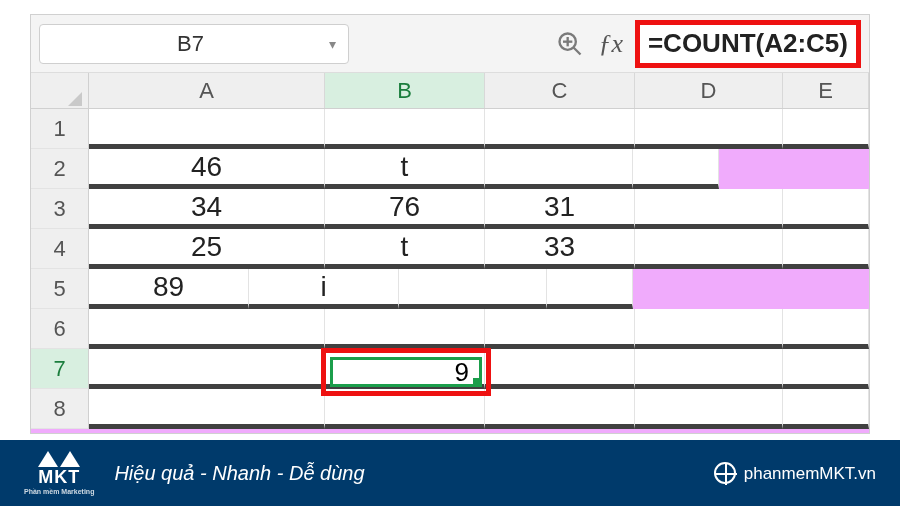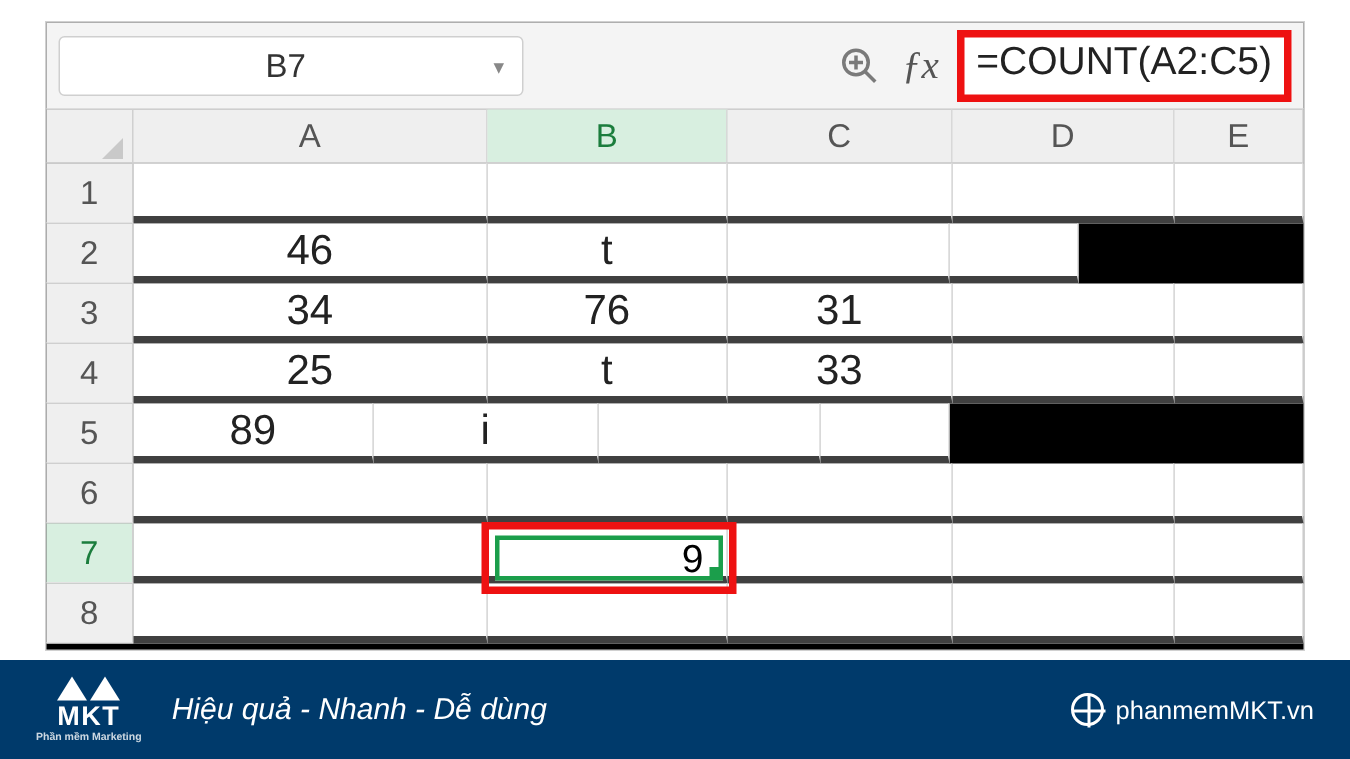--- a/index.html
+++ b/index.html
@@ -11,21 +11,21 @@
     height: 506px;
     overflow: hidden;
     position: relative;
   }
   .app-frame {
     position: absolute;
     left: 30px;
     top: 14px;
     width: 840px;
     height: 420px;
-    background: #000000;
+    background: #f0abfc;
     border: 1px solid #d0d0d0;
   }
   .formula-bar-row {
     display: flex;
     align-items: center;
     height: 58px;
     background: #f4f4f4;
     border-bottom: 1px solid #ddd;
     padding: 0 8px;
     gap: 8px;
@@ -54,25 +54,26 @@
   .fx-label {
     font-size: 26px; font-style: italic; font-family: "Times New Roman", serif;
     color: #555;
   }
   .formula-input {
     flex: 1;
     height: 48px;
     background: #fff;
     border: 5px solid #e11;
     display: flex;
-    align-items: flex-start;
+    align-items: center;
     padding: 0 8px;
     font-size: 26px;
     color: #222;
     margin-left: 4px;
+    font-weight: bold;
   }
   .grid {
     position: relative;
     width: 100%;
   }
   .col-headers {
     display: flex;
     height: 36px;
     background: #efefef;
     border-bottom: 1px solid #d0d0d0;

